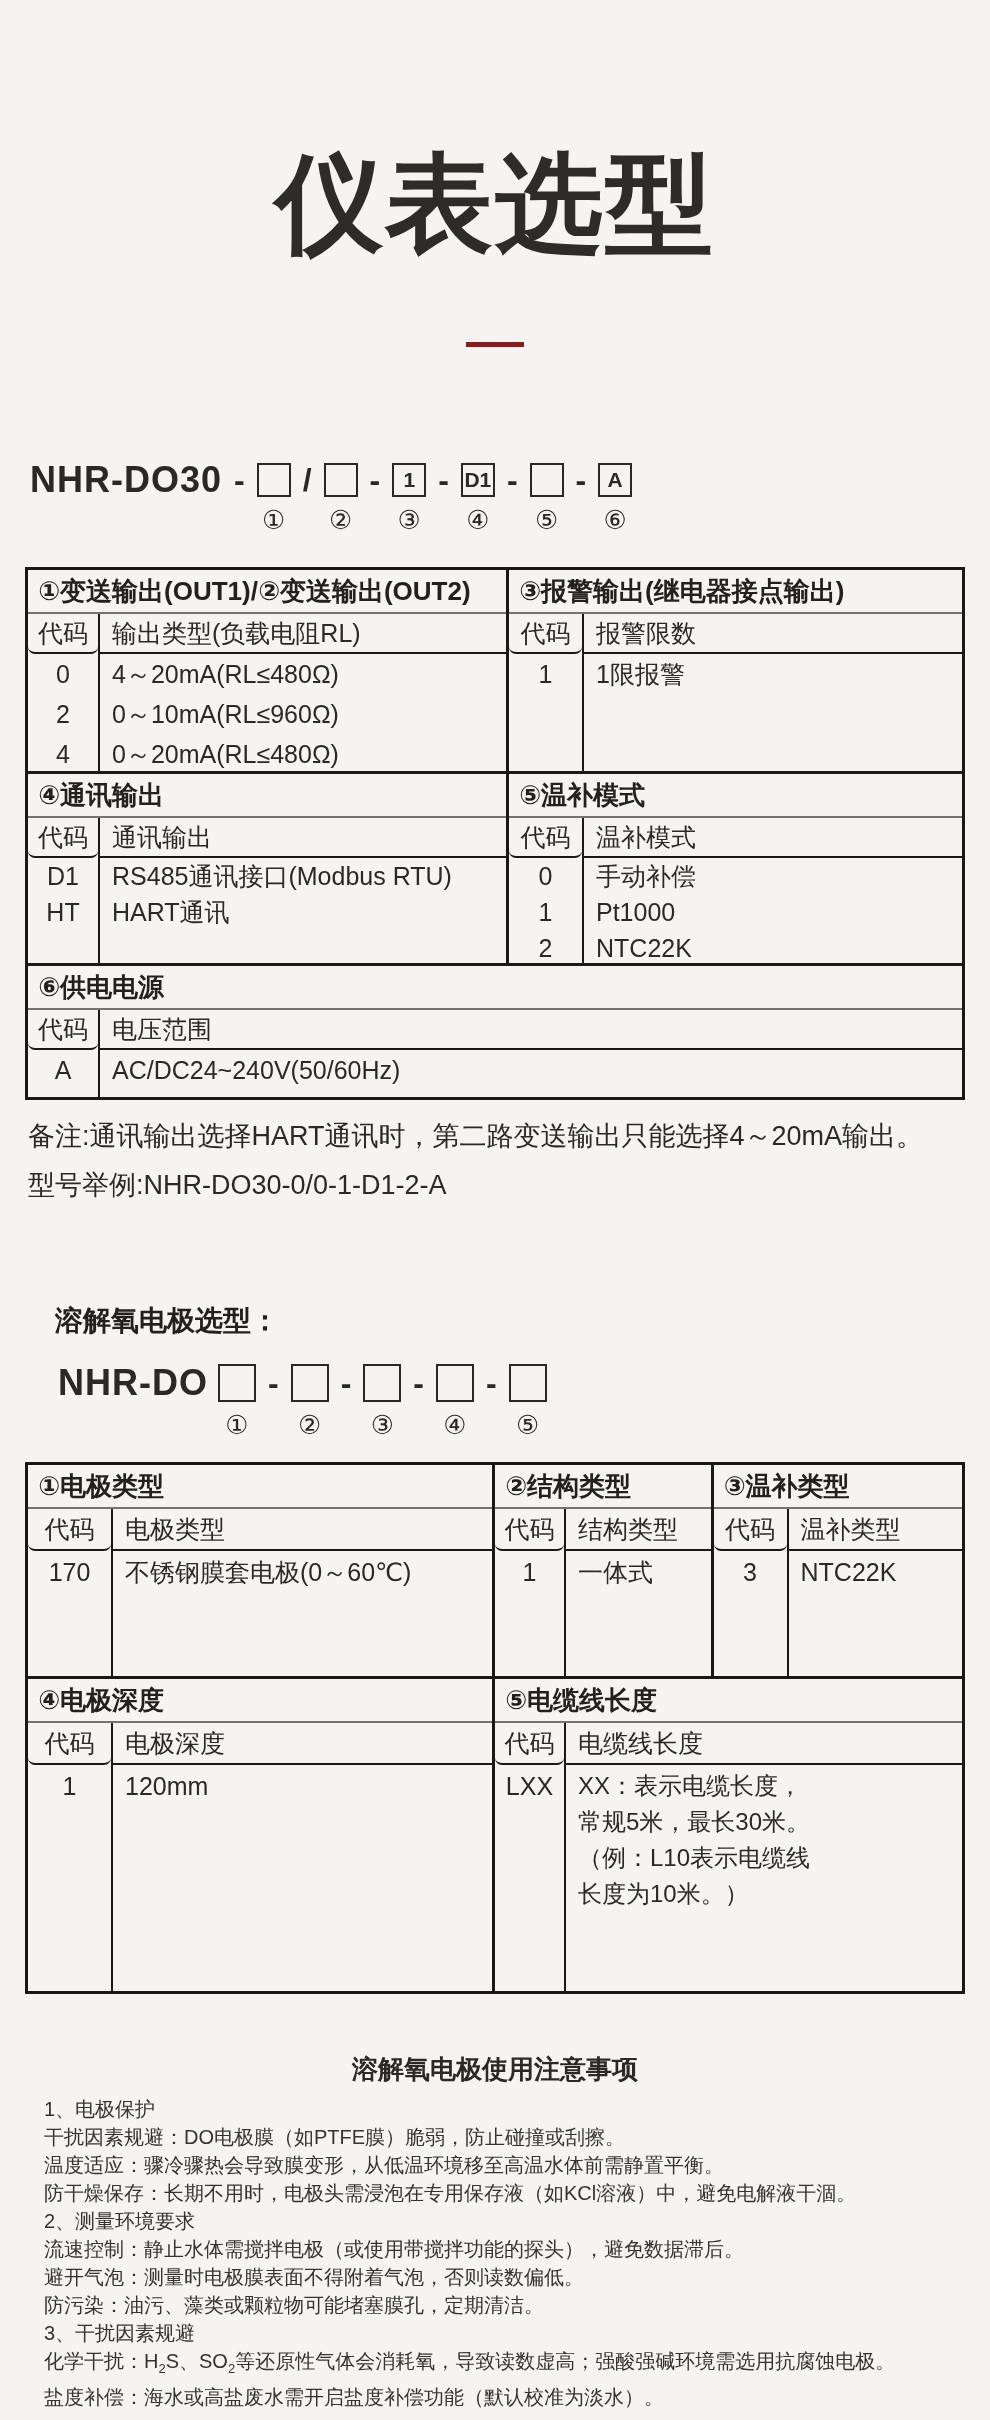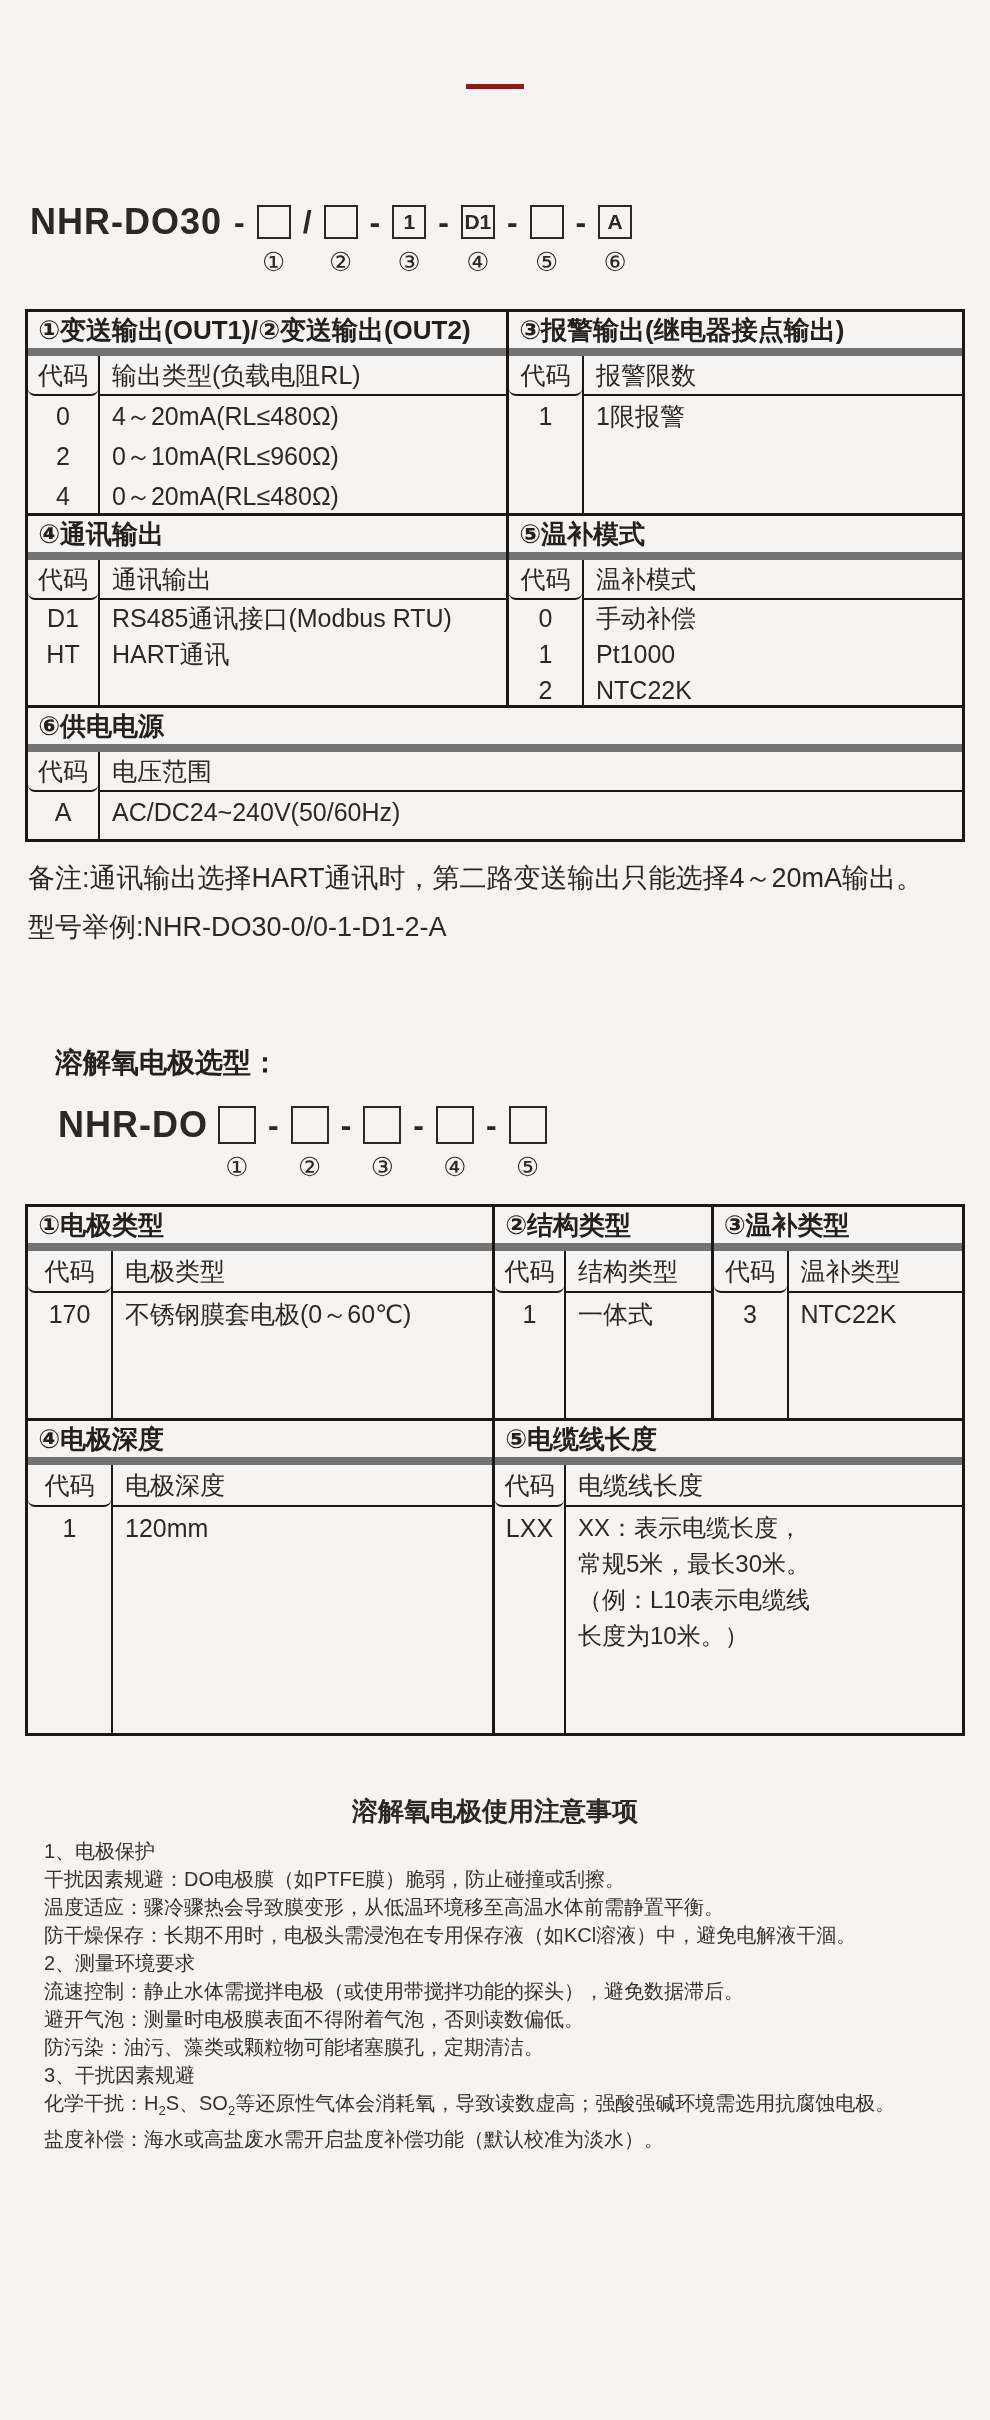--- a/index.html
+++ b/index.html
@@ -47,21 +47,21 @@
   
   .seltable{
     width:940px;margin-left:25px;box-sizing:border-box;
     border:3px solid #1b1917;
   }
   .tblock{display:flex;border-bottom:3px solid #1b1917;box-sizing:border-box;}
   .tblock.last{border-bottom:none;}
   .sec{display:flex;flex-direction:column;box-sizing:border-box;min-width:0;}
   .sec.bR{border-right:3px solid #1b1917;}
   .sec-head{
-    height:44px;flex:none;border-bottom:8px solid #737373;
+    height:44px;flex:none;border-bottom:2px solid #737373;
     display:flex;align-items:center;padding-left:10px;
     font-size:26px;font-weight:700;color:#232120;box-sizing:border-box;
   }
   .sec-body{flex:1;display:flex;min-height:0;}
   .code-col{flex:none;display:flex;flex-direction:column;border-right:2px solid #1b1917;box-sizing:border-box;}
   .desc-col{flex:1;display:flex;flex-direction:column;min-width:0;}
   .ch{
     flex:none;border-bottom:2px solid #1b1917;box-sizing:border-box;
     display:flex;align-items:center;font-size:25px;
   }
@@ -91,20 +91,21 @@
   }
   .usage-body{margin:8px 40px 0 44px;}
   .nline{font-size:20px;line-height:28px;color:#35332f;}
   .subs{font-size:13px;}
 </style>
 </head>
 <body>
 
 <div class="page">
 
+  <div class="big-title">仪表选型</div>
   <div class="red-divider"></div>
 
   <div class="model-line">
     <span class="m-prefix">NHR-DO30</span>
     <span class="m-dash">-</span>
     <span class="m-seg">
       <span class="m-box"></span>
       <span class="m-num">①</span>
     </span>
     <span class="m-slash">/</span>

